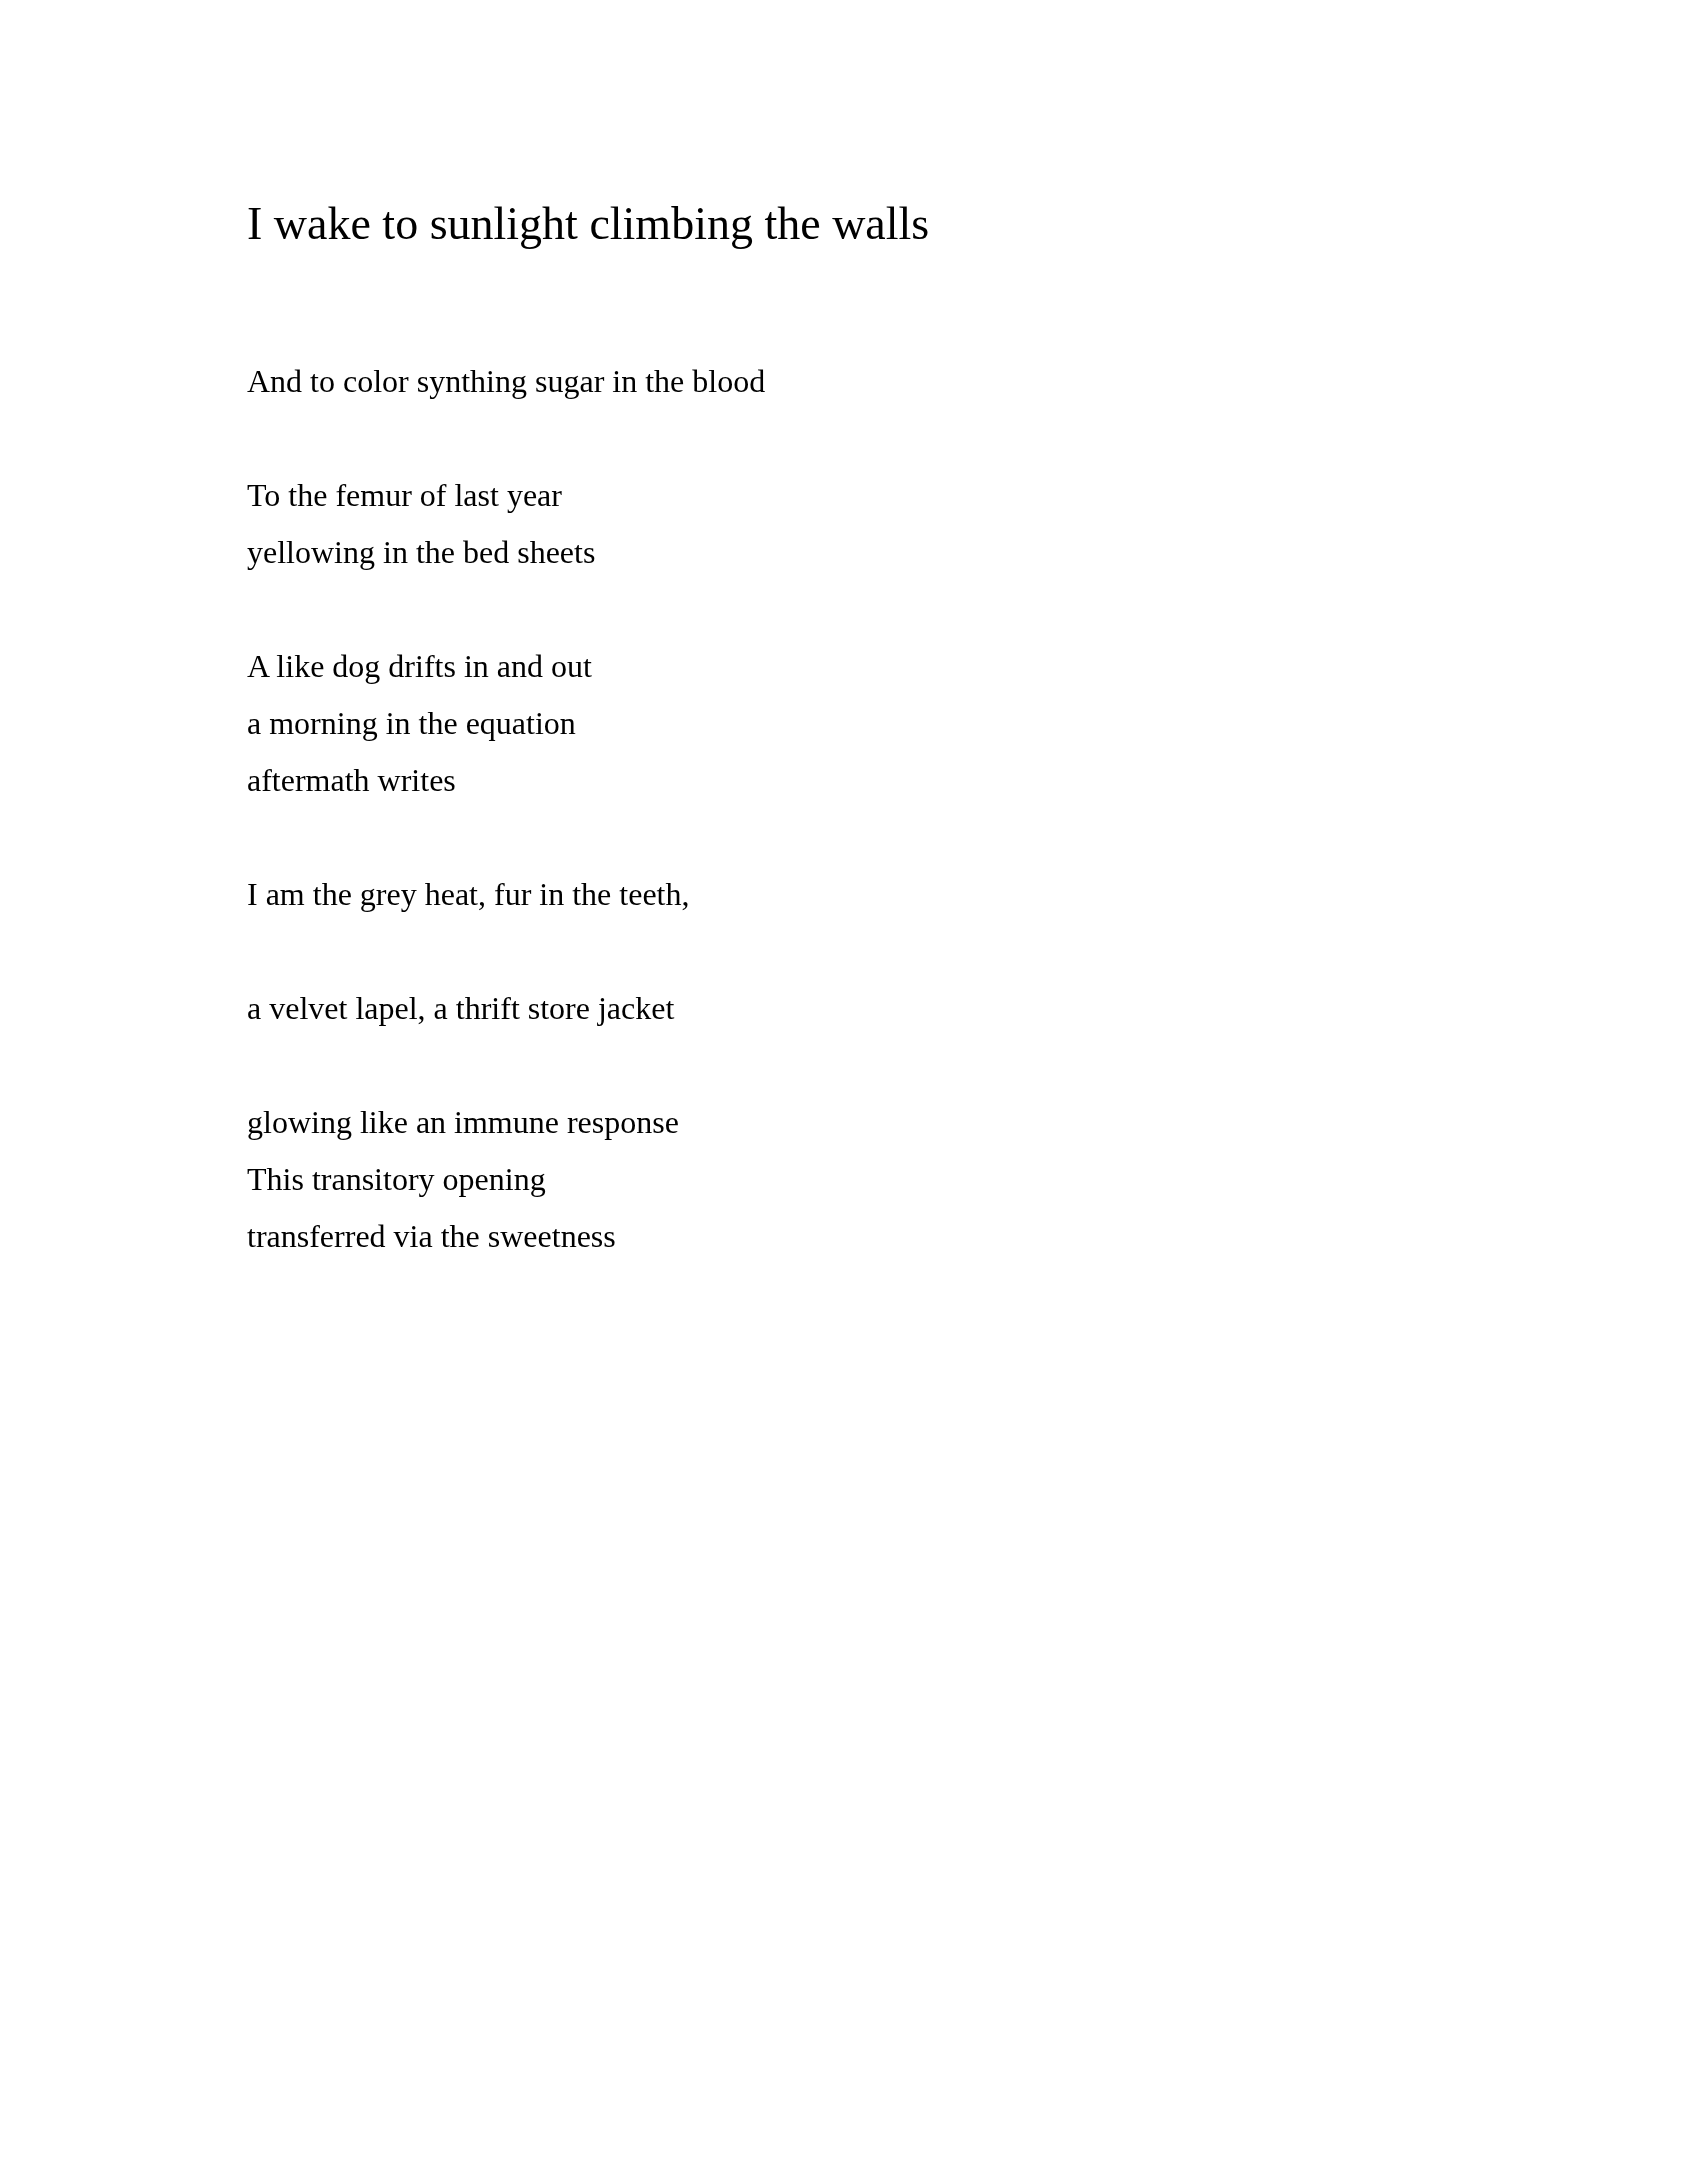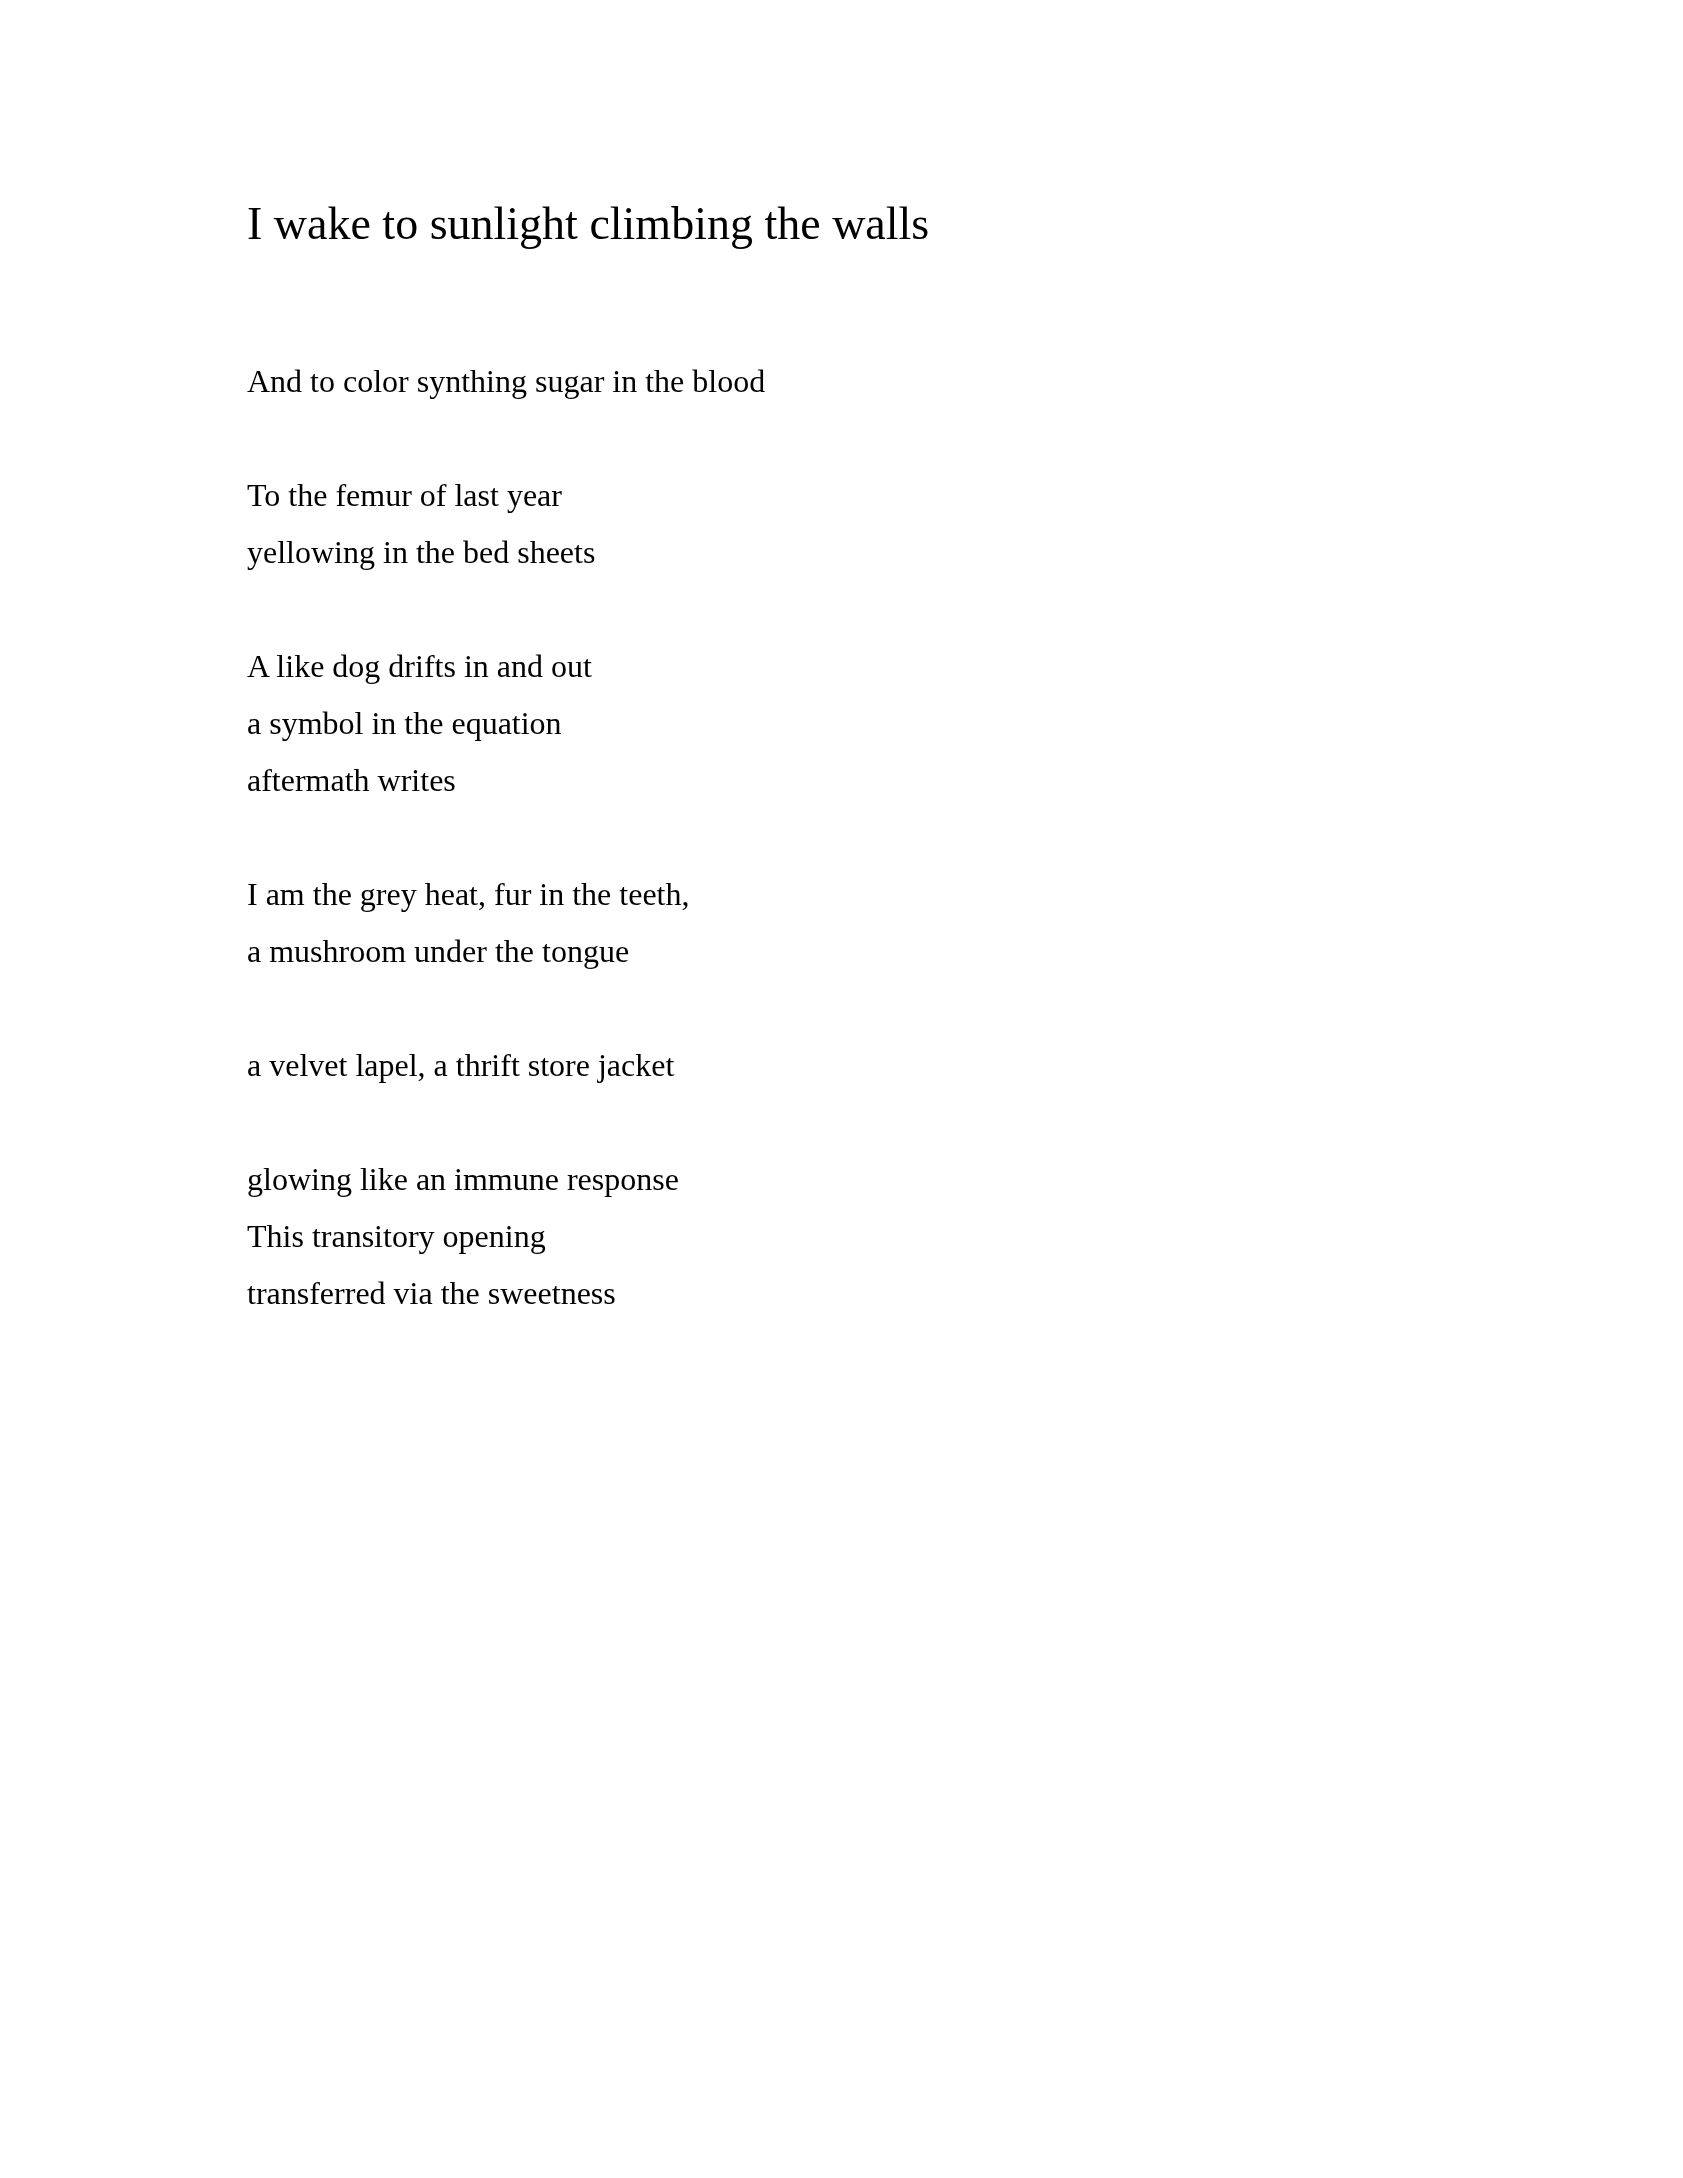--- a/index.html
+++ b/index.html
@@ -29,26 +29,25 @@
   <div class="poem">
     <div class="stanza">
       <span class="line">And to color synthing sugar in the blood</span>
     </div>
     <div class="stanza">
       <span class="line">To the femur of last year</span>
       <span class="line">yellowing in the bed sheets</span>
     </div>
     <div class="stanza">
       <span class="line">A like dog drifts in and out</span>
-      <span class="line">a symbol in the equation</span>
+      <span class="line">a morning in the equation</span>
       <span class="line">aftermath writes</span>
     </div>
     <div class="stanza">
       <span class="line">I am the grey heat, fur in the teeth,</span>
-      <span class="line">a mushroom under the tongue</span>
     </div>
     <div class="stanza">
       <span class="line">a velvet lapel, a thrift store jacket</span>
     </div>
     <div class="stanza">
       <span class="line">glowing like an immune response</span>
       <span class="line">This transitory opening</span>
       <span class="line">transferred via the sweetness</span>
     </div>
   </div>

